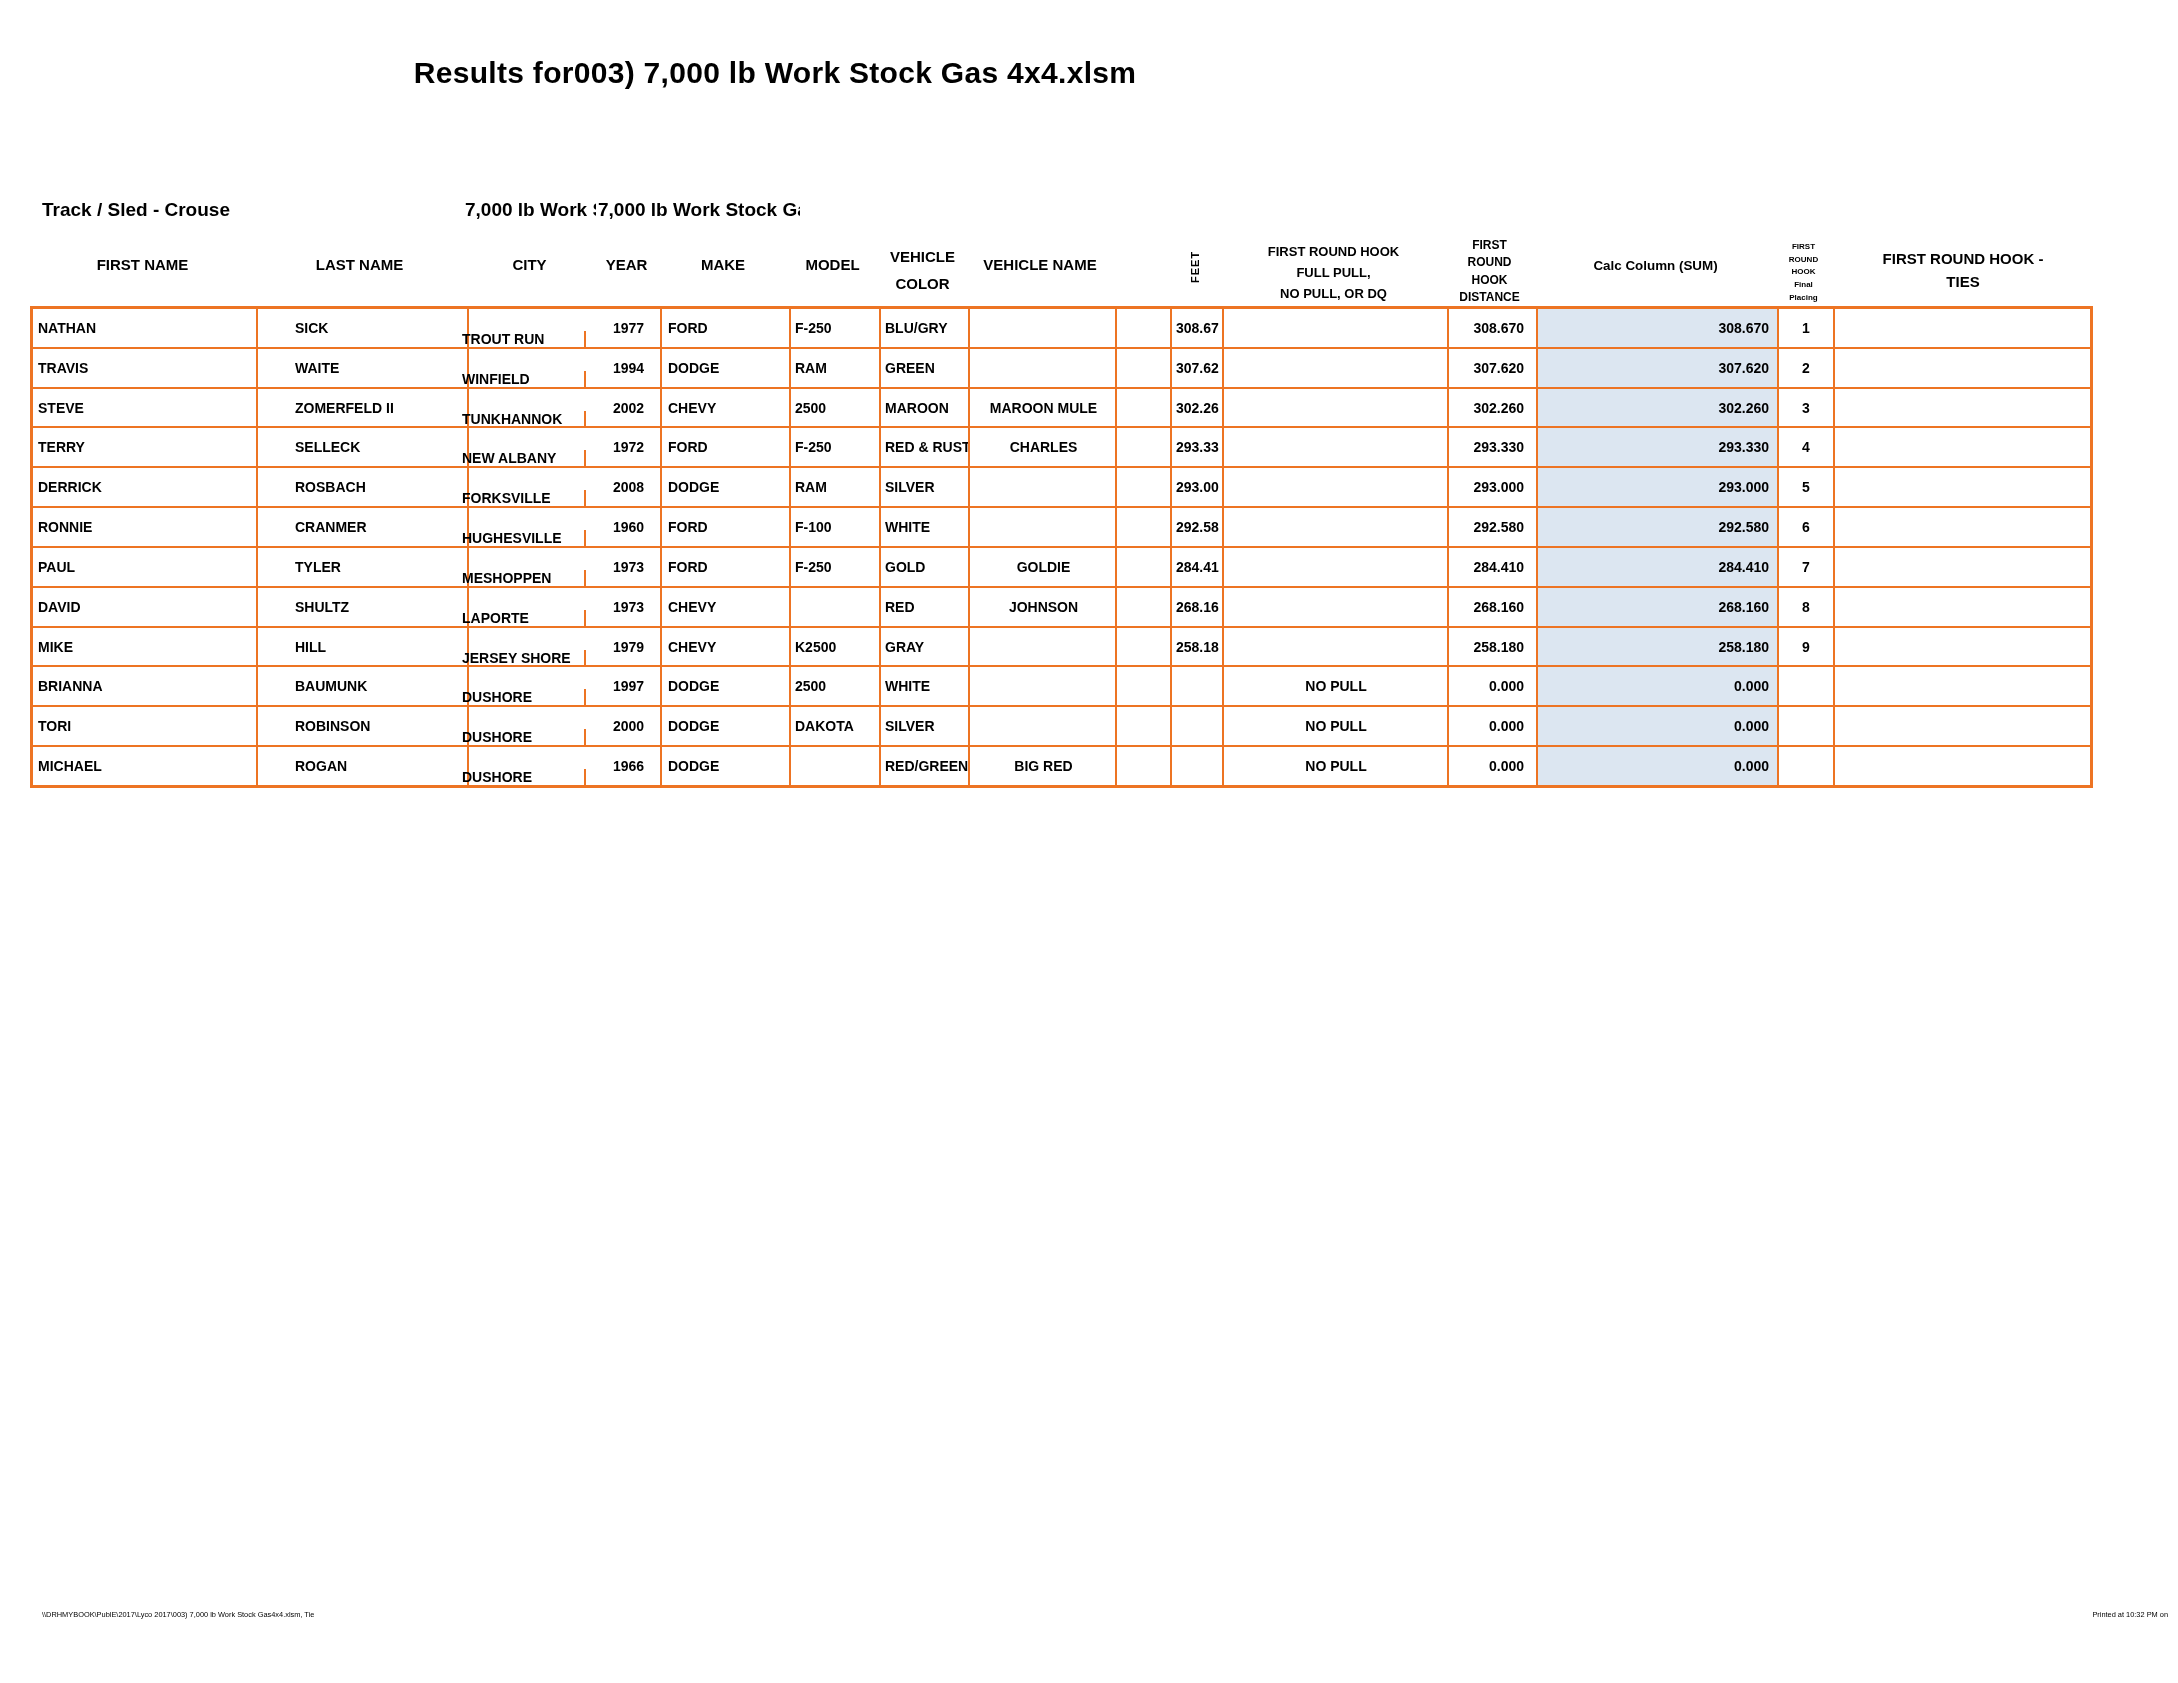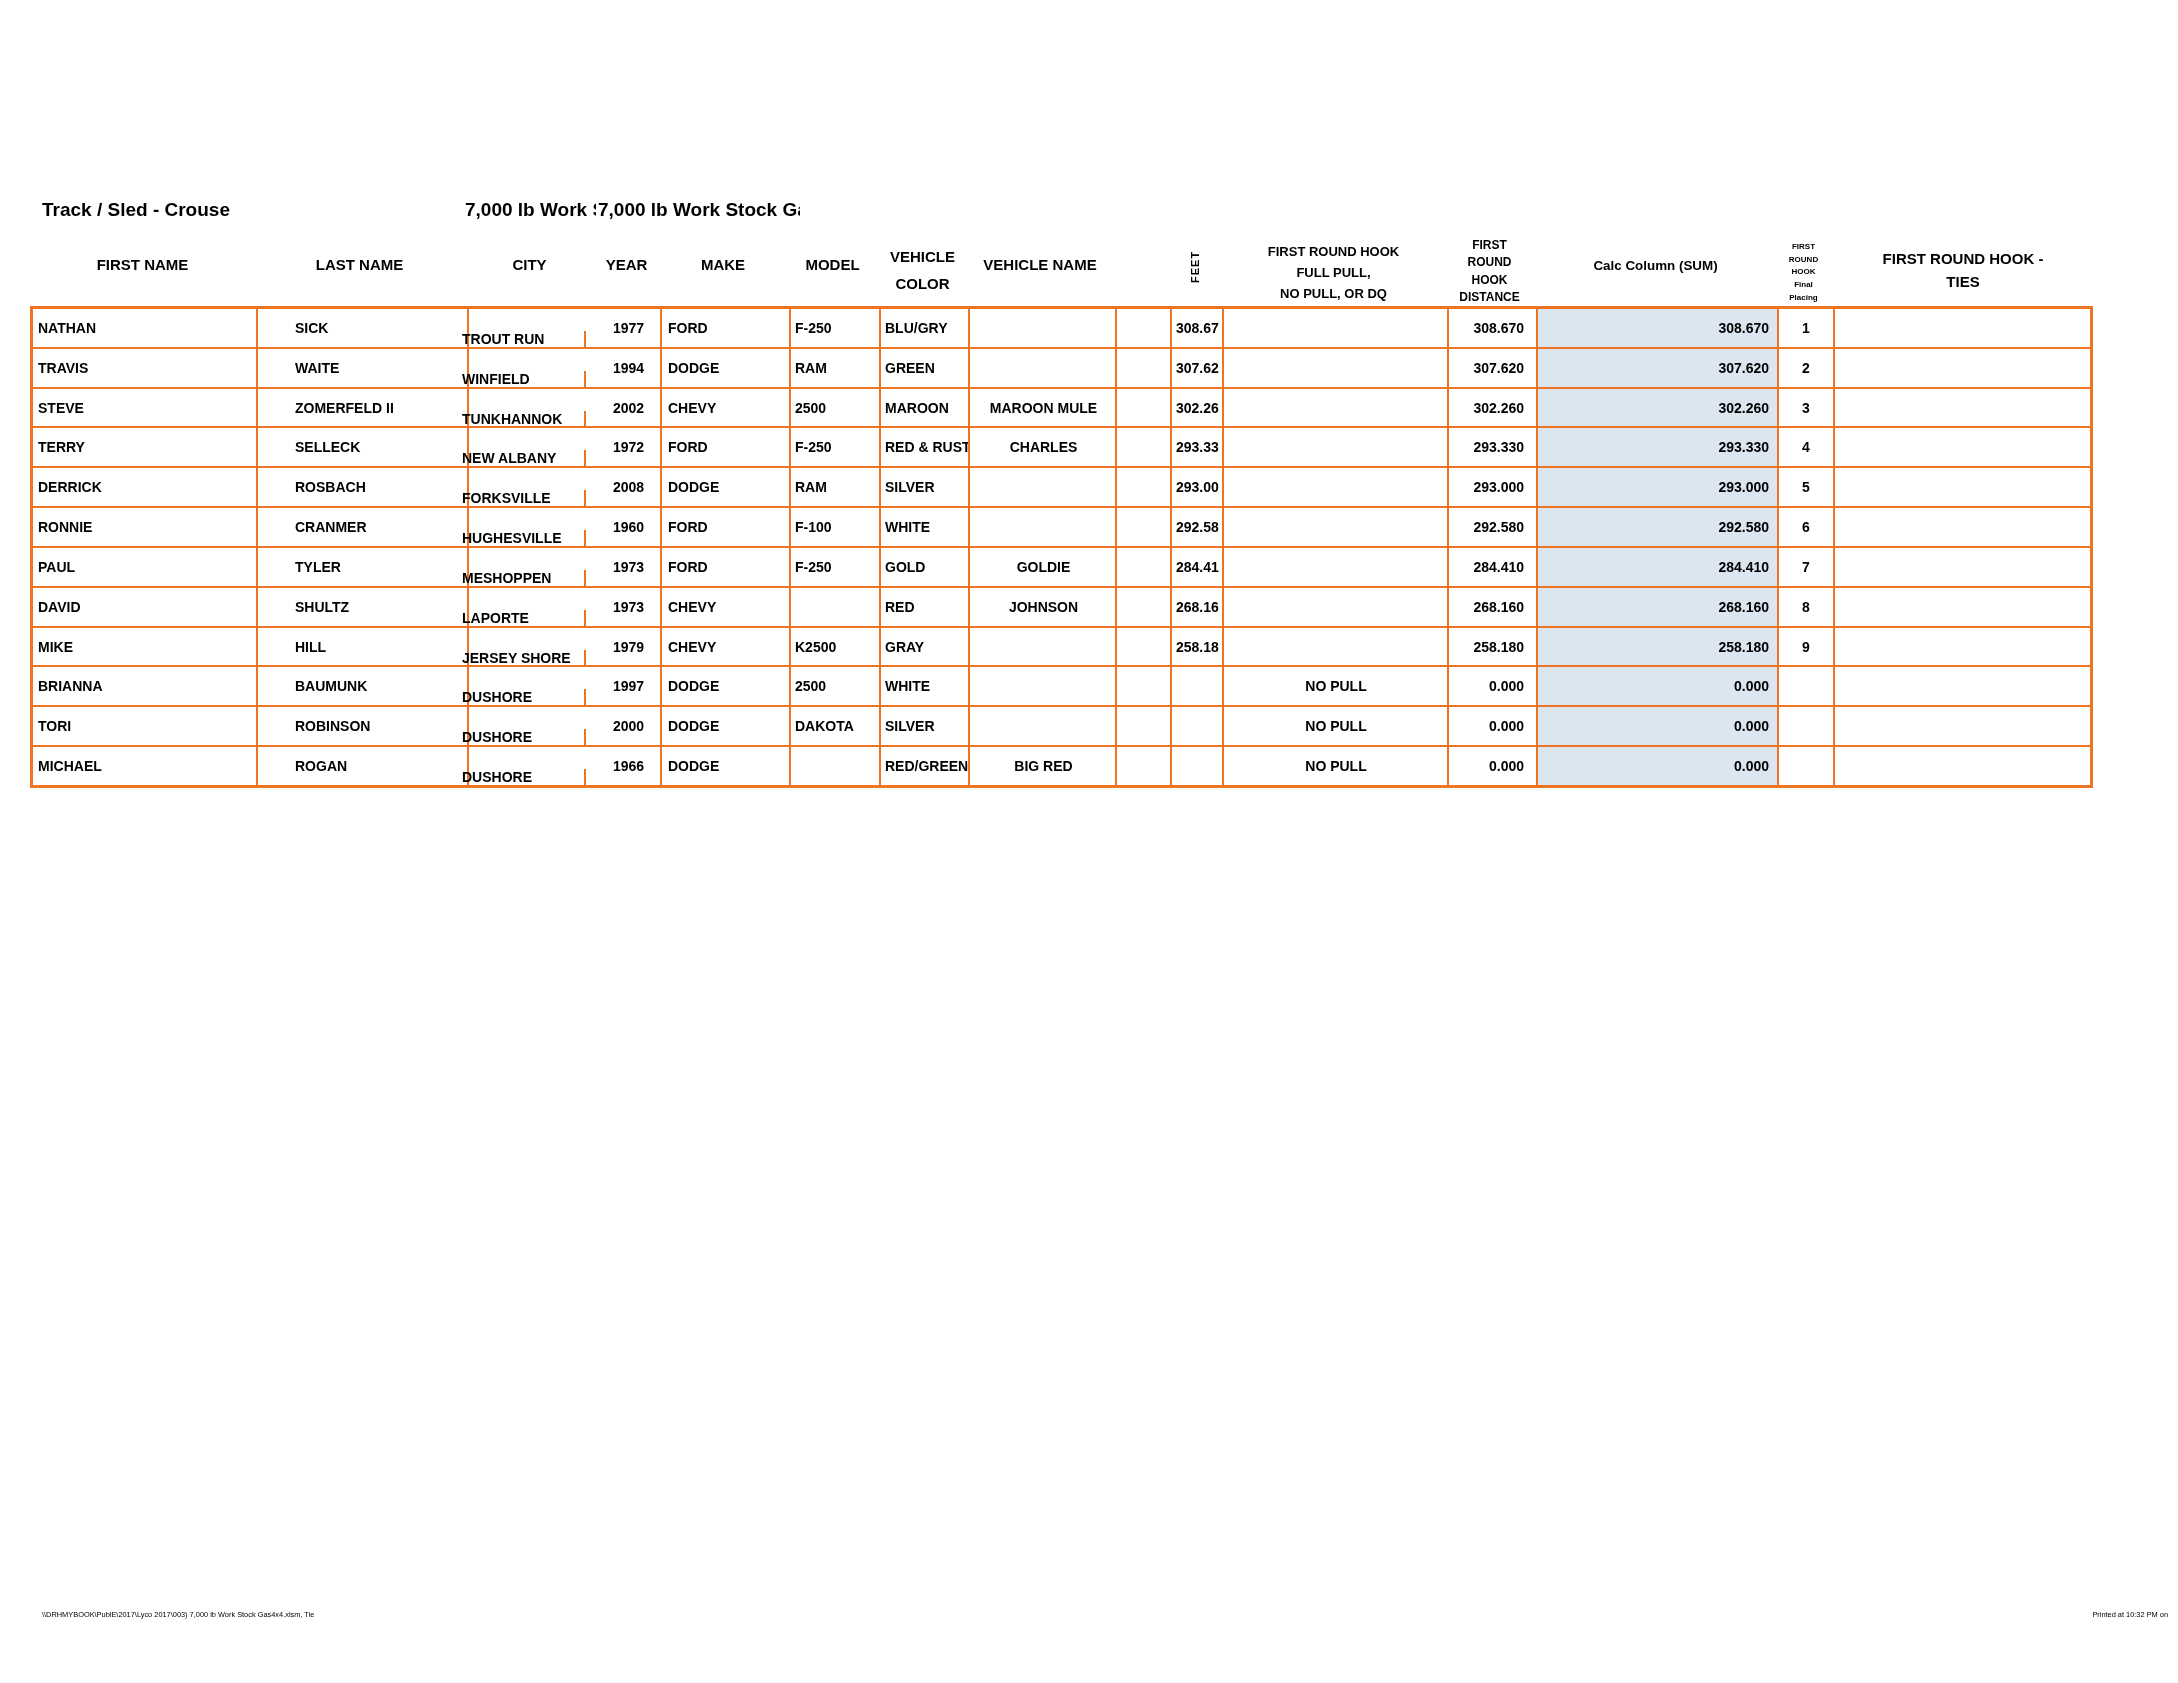--- a/index.html
+++ b/index.html
@@ -62,20 +62,21 @@
   .c-ties    { left:1803px; width:260px; border-right:none; }
 
   .footer-left  { position:absolute; left:42px;  top:1610px; font-size:7.4px; white-space:nowrap; }
   .footer-right { position:absolute; right:10px; top:1610px; font-size:7.4px; white-space:nowrap; }
 </style>
 </head>
 <body>
 
 <div class="page">
 
+  <div class="title">Results for003) 7,000 lb  Work Stock Gas 4x4.xlsm</div>
 
   <div class="track">Track / Sled - Crouse</div>
   <div class="clip clip1">7,000 lb  Work Stock</div>
   <div class="clip clip2">7,000 lb  Work Stock Gas 4x4.xlsm</div>
 
   <div>
     <div class="th th-first">FIRST NAME</div>
     <div class="th th-last">LAST NAME</div>
     <div class="th th-city">CITY</div>
     <div class="th th-year">YEAR</div>

